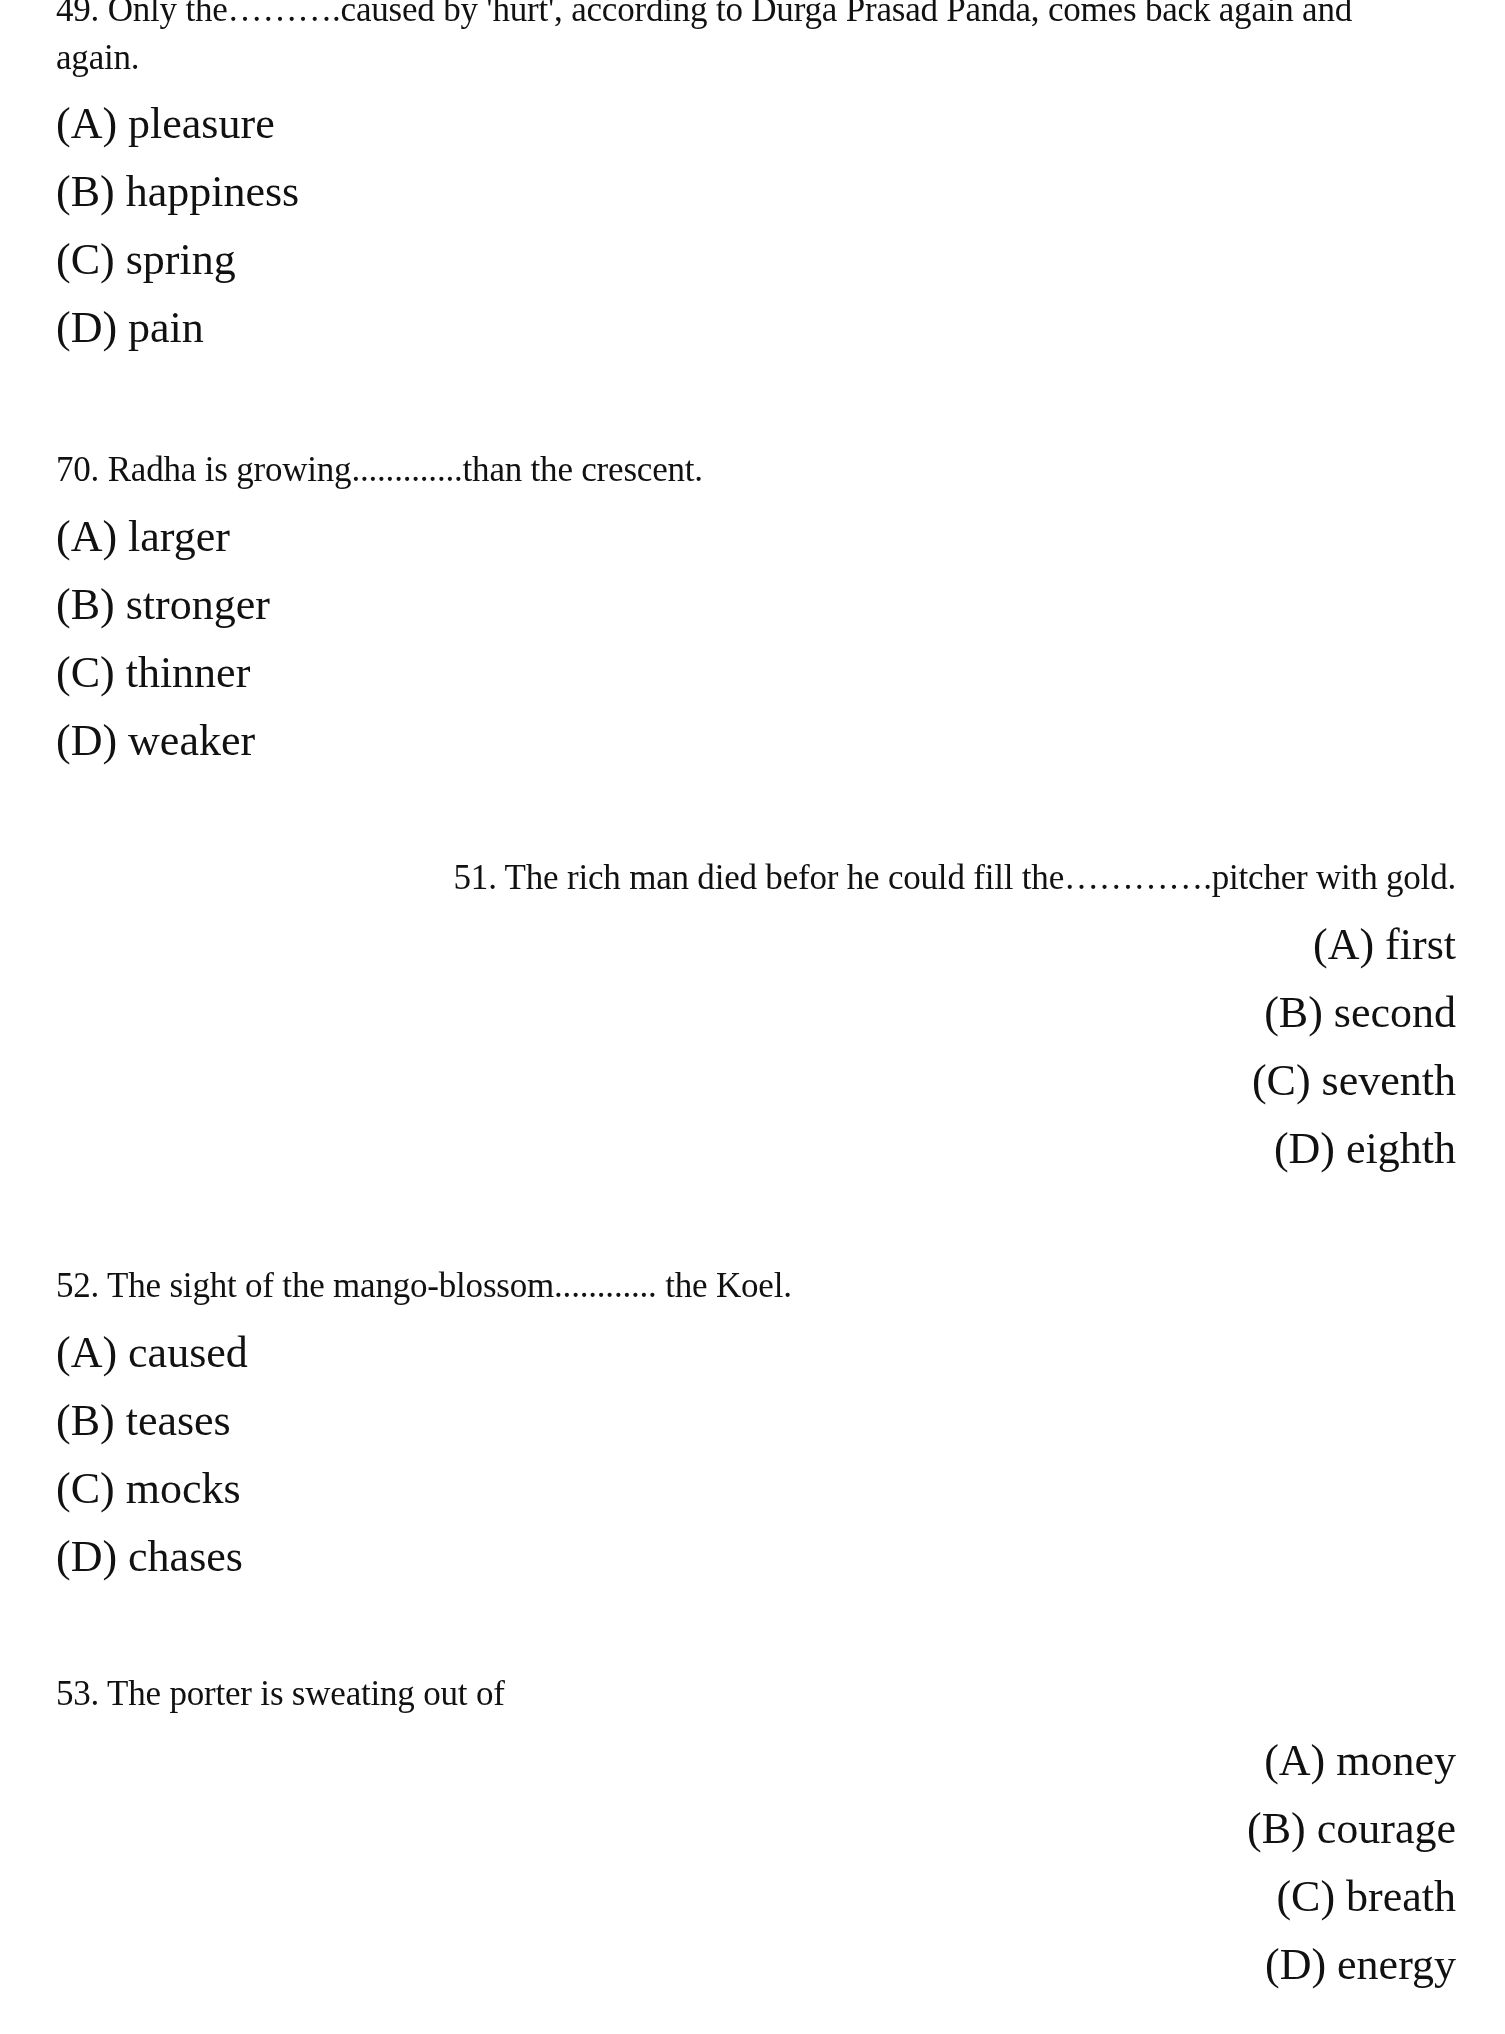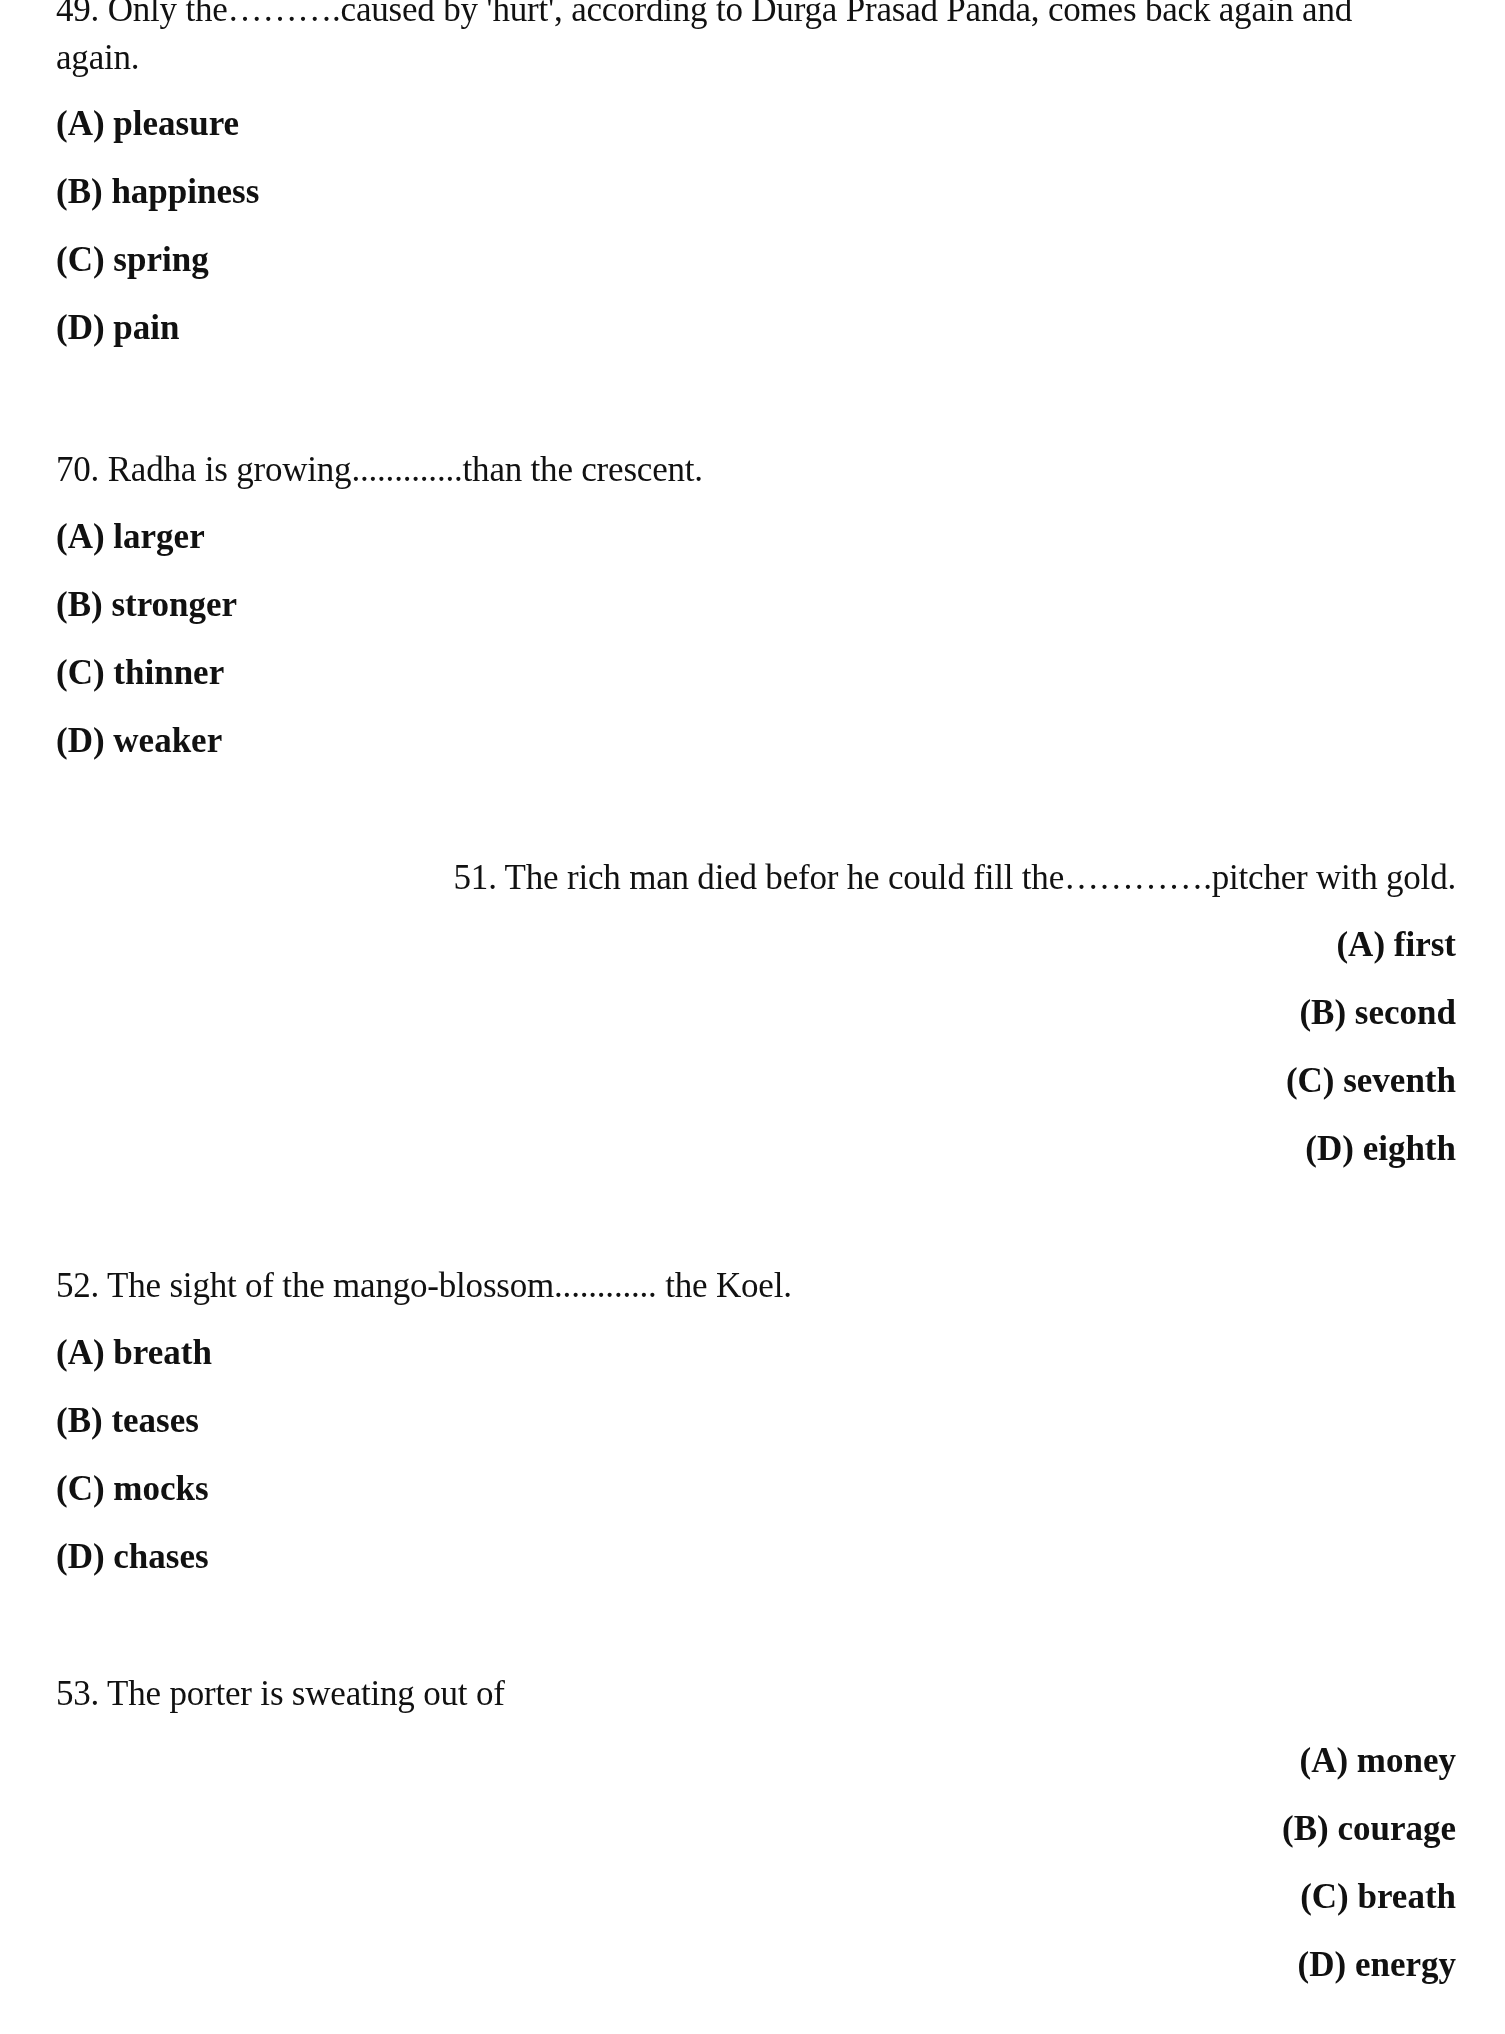--- a/index.html
+++ b/index.html
@@ -19,25 +19,24 @@
   }
   .q-text {
     font-size: 35px;
     line-height: 50px;
     margin: 0;
     letter-spacing: -0.2px;
   }
   .q-text.two-line { width: 1330px; }
   .options { margin: 0; padding: 0; list-style: none; }
   .option {
-    font-size: 35px;
+    font-size: 44px;
     height: 68px;
     line-height: 68px;
     white-space: nowrap;
-    font-weight: bold;
   }
 </style>
 </head>
 <body>
 
 <div class="page">
 
   <div class="question" style="top:-14px;">
     <p class="q-text two-line" style="line-height:48px;">49. Only the……….caused by 'hurt', according to Durga Prasad Panda, comes back again and again.</p>
     <ul class="options" style="margin-top:8px;">
@@ -64,21 +63,21 @@
       <li class="option">(A) first</li>
       <li class="option">(B) second</li>
       <li class="option">(C) seventh</li>
       <li class="option">(D) eighth</li>
     </ul>
   </div>
 
   <div class="question" style="top:1261px;">
     <p class="q-text">52. The sight of the mango-blossom............ the Koel.</p>
     <ul class="options" style="margin-top:8px;">
-      <li class="option">(A) breath</li>
+      <li class="option">(A) caused</li>
       <li class="option">(B) teases</li>
       <li class="option">(C) mocks</li>
       <li class="option">(D) chases</li>
     </ul>
   </div>
 
   <div class="question" style="top:1669px;">
     <p class="q-text">53. The porter is sweating out of</p>
     <ul class="options" style="margin-top:8px;text-align:right;">
       <li class="option">(A) money</li>

